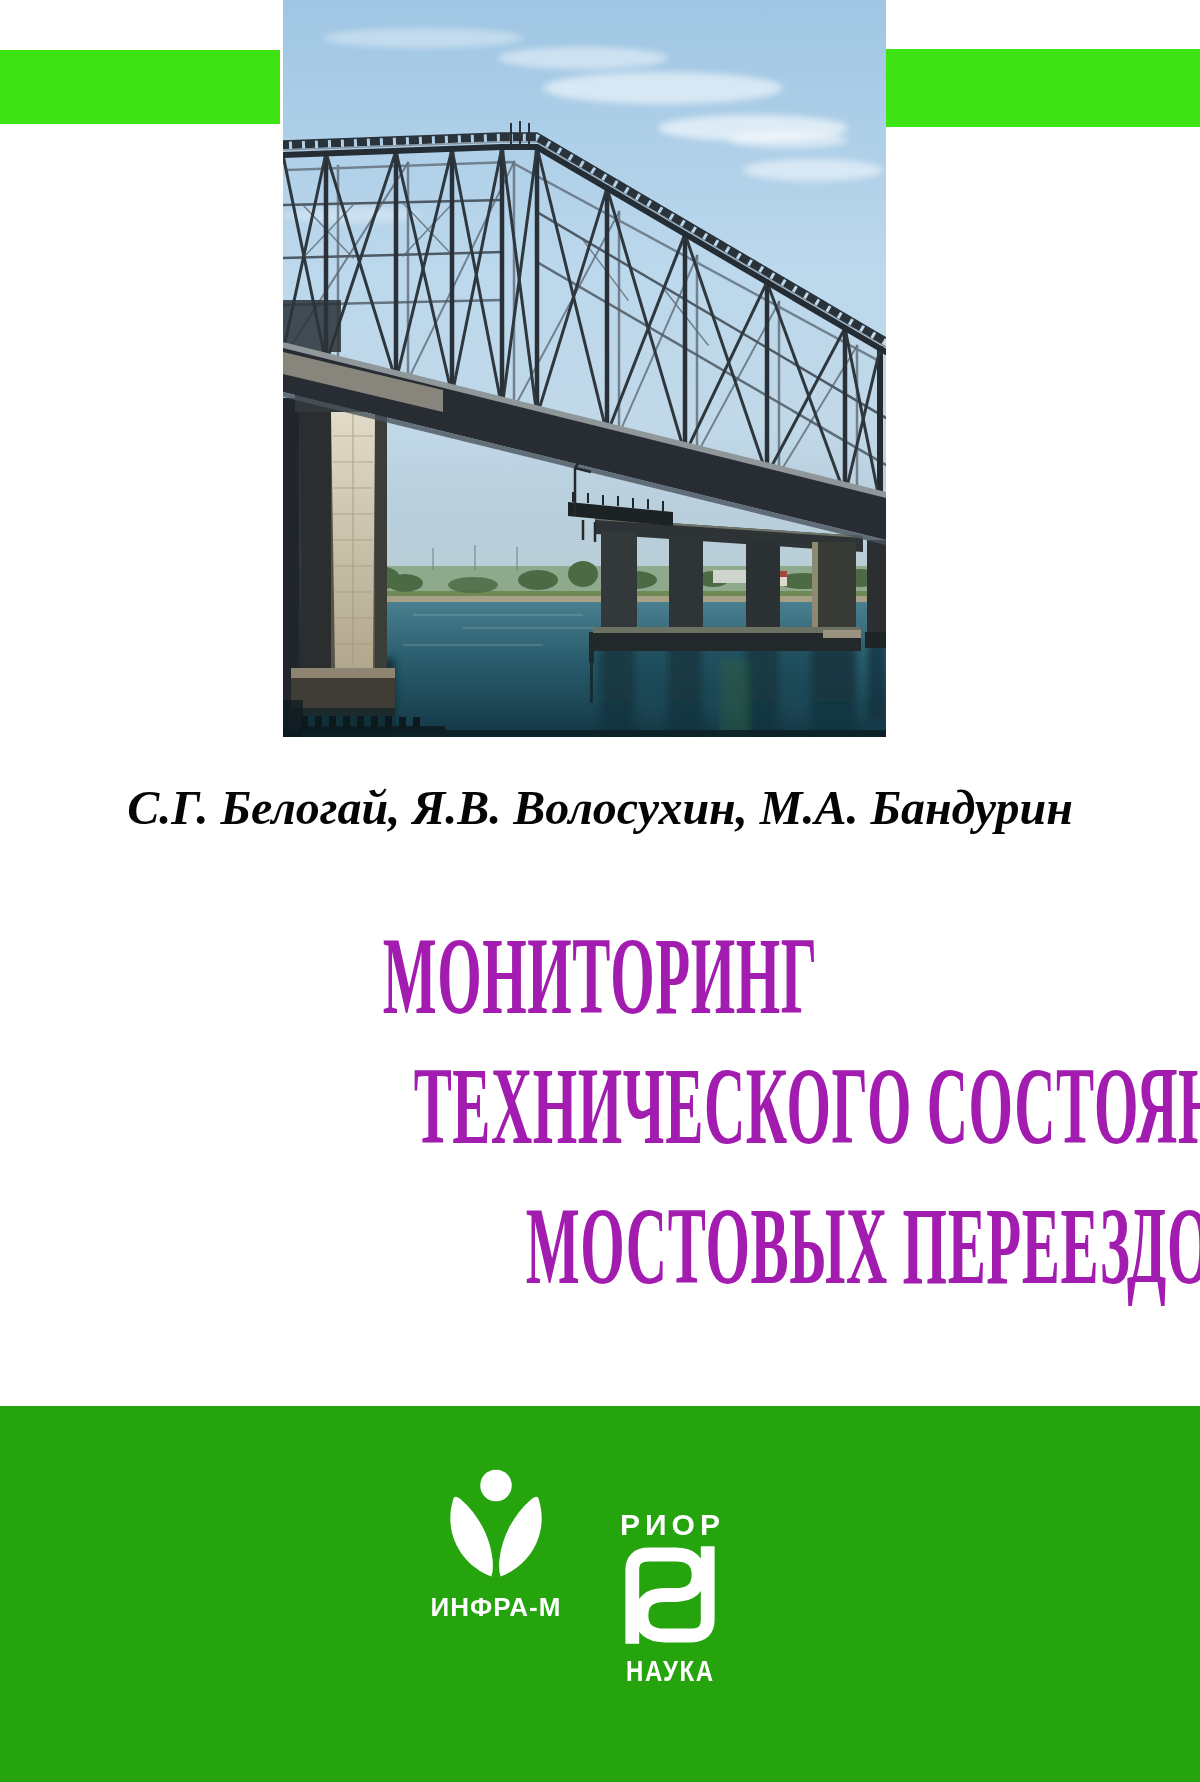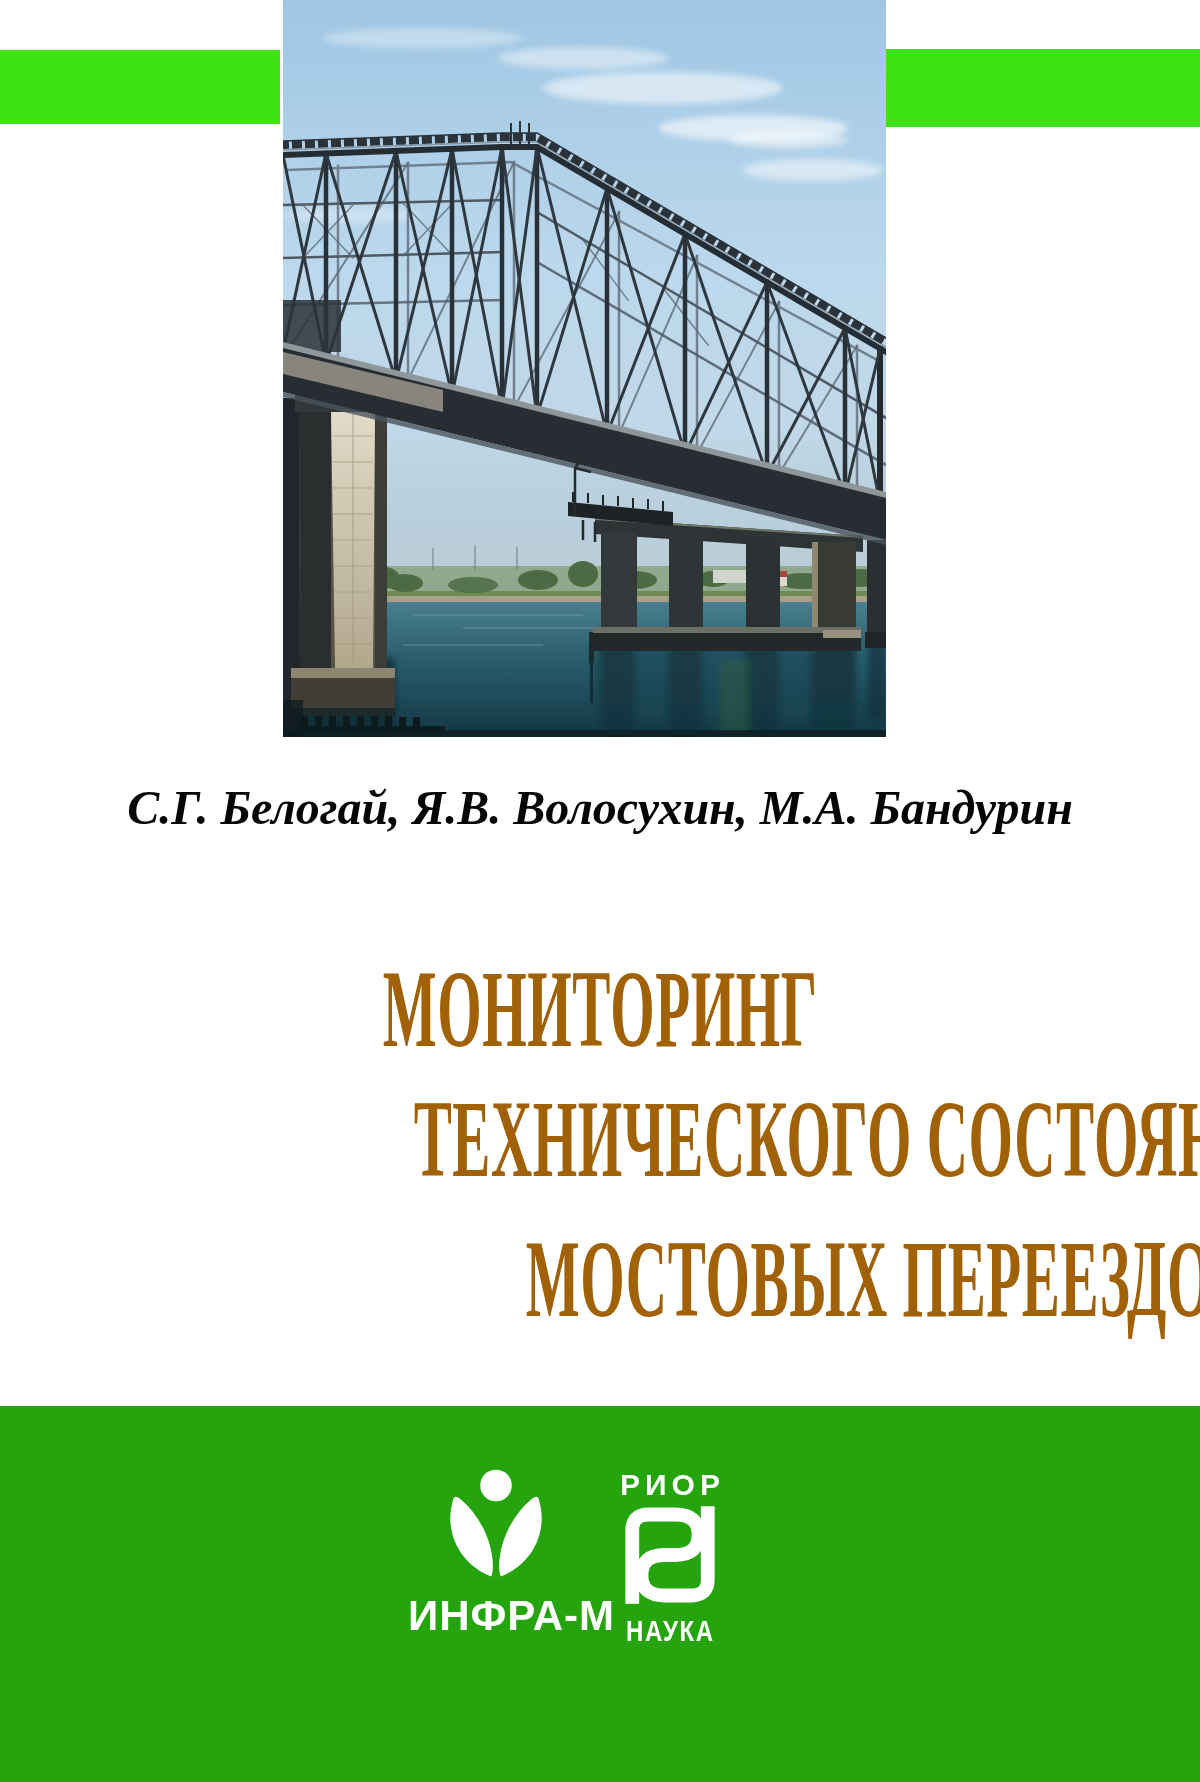--- a/index.html
+++ b/index.html
@@ -36,44 +36,44 @@
   .authors{
     position:absolute;left:0;top:768px;width:1200px;height:80px;line-height:80px;
     text-align:center;font-family:"Liberation Serif",serif;
     font-weight:700;font-style:italic;font-size:48px;color:#050505;
     white-space:nowrap;
   }
   
   .title-line{
     position:absolute;left:0;width:1200px;height:130px;line-height:130px;
     text-align:center;font-family:"Liberation Serif",serif;font-weight:700;
-    font-size:110px;color:#a16207;white-space:nowrap;margin-top:33px;
+    font-size:110px;color:#a21caf;white-space:nowrap;
   }
   .title-line .tl{
     display:inline-block;transform:scaleX(.52);transform-origin:center;
     letter-spacing:1px;
   }
   .title-l1{top:911px;}
   .title-l2{top:1041px;}
   .title-l3{top:1181px;}
   
   .footer{
     position:absolute;left:0;top:1406px;width:1200px;height:376px;
     background:#25a40e;
   }
   .logos{
     position:absolute;left:408px;top:62px;display:flex;align-items:flex-start;
   }
   .logo-infra{width:176px;text-align:center;}
   .logo-infra .sym{margin:0 auto;}
   .logo-infra .lbl{
-    margin-top:8px;color:#ffffff;font-weight:700;font-size:42px;
+    margin-top:8px;color:#ffffff;font-weight:700;font-size:26px;
     letter-spacing:1px;white-space:nowrap;
   }
-  .logo-rior{width:120px;margin-left:26px;text-align:center;}
+  .logo-rior{width:120px;margin-left:26px;text-align:center;margin-top:40px;}
   .logo-rior .lbl-top{
     color:#ffffff;font-weight:700;font-size:30px;letter-spacing:5px;
     padding-left:5px;white-space:nowrap;
   }
   .logo-rior .sym{margin:4px auto 0;}
   .logo-rior .lbl-bottom{
     margin-top:6px;color:#ffffff;font-weight:700;font-size:30px;
     display:inline-block;transform:scaleX(.8);transform-origin:center;
     letter-spacing:2px;white-space:nowrap;
   }

